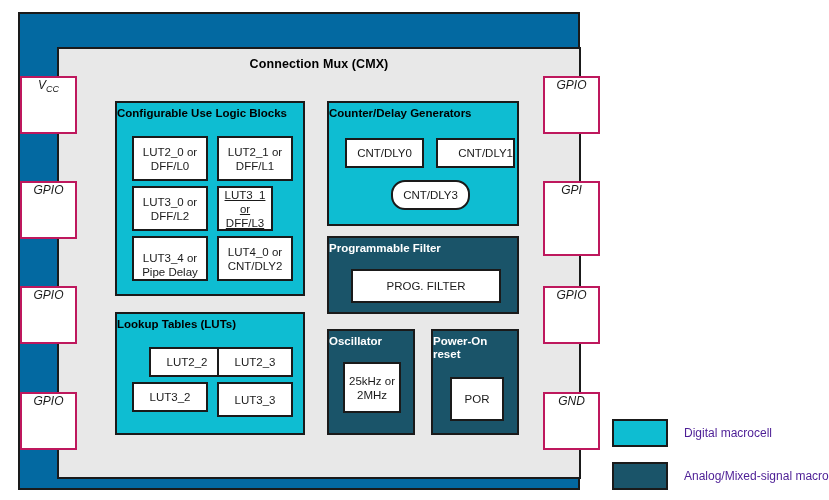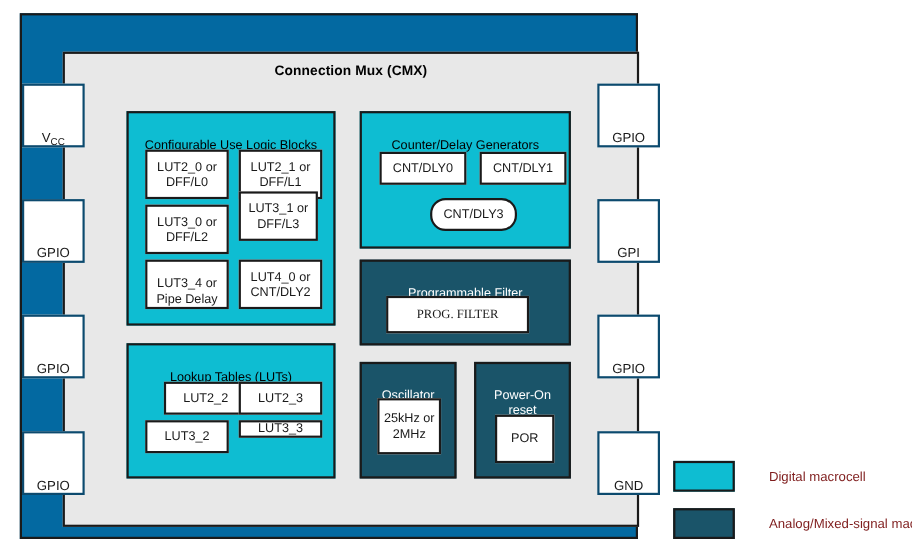--- a/index.html
+++ b/index.html
@@ -53,28 +53,29 @@
   .cmx-bar .cmx-label {
     font-size: 12.5px;
     font-weight: bold;
     letter-spacing: 0.1px;
   }
 
   
   .pin {
     position: absolute;
     background: #ffffff;
-    border: 2px solid #0c4a6e;
-    box-sizing: border-box;
-    display: flex;
-    align-items: flex-end;
+    border: 2px solid #be185d;
+    box-sizing: border-box;
+    display: flex;
+    align-items: flex-start;
     justify-content: center;
     font-size: 12px;
     color: #1a1a1a;
     z-index: 6;
+    font-style: italic;
   }
   .pin-left  { left: 0px;   width: 57px; }
   .pin-right { left: 523px; width: 57px; }
   .pin sub {
     font-size: 9px;
     vertical-align: baseline;
     position: relative;
     top: 3px;
   }
 
@@ -83,25 +84,25 @@
     position: absolute;
     border: 2px solid #1a1a1a;
     box-sizing: border-box;
     z-index: 4;
   }
   .group.digital { background: #0ebdd2; }
   .group.analog  { background: #1a5469; }
   .group-title {
     position: absolute;
     left: 0;
-    top: 23px;
+    top: 4px;
     width: 100%;
-    text-align: center;
+    text-align: left;
     font-size: 11.5px;
-    font-weight: normal;
+    font-weight: bold;
     line-height: 13px;
   }
   .group.digital > .group-title { color: #000000; }
   .group.analog  > .group-title { color: #ffffff; }
 
   
   .cell {
     position: absolute;
     background: #ffffff;
     border: 2px solid #1a1a1a;
@@ -125,23 +126,23 @@
   .legend-swatch {
     width: 56px;
     height: 28px;
     border: 2px solid #1a1a1a;
     box-sizing: border-box;
     flex: none;
   }
   .legend-swatch.digital { background: #0ebdd2; }
   .legend-swatch.analog  { background: #1a5469; }
   .legend-label {
-    margin-left: 31px;
+    margin-left: 16px;
     font-size: 12px;
-    color: #7f1d1d;
+    color: #4c1d95;
     white-space: nowrap;
   }
 </style>
 </head>
 <body>
 
 <div class="chip-frame">
 
   <div class="chip-inner">
 
@@ -153,21 +154,21 @@
       <div class="group-title">Configurable Use Logic Blocks</div>
       <div class="cell" style="left:15px; top:33px; width:76px; height:45px;">
         <span>LUT2_0 or<br>DFF/L0</span>
       </div>
       <div class="cell" style="left:100px; top:33px; width:76px; height:45px;">
         <span>LUT2_1 or<br>DFF/L1</span>
       </div>
       <div class="cell" style="left:15px; top:83px; width:76px; height:45px;">
         <span>LUT3_0 or<br>DFF/L2</span>
       </div>
-      <div class="cell" style="left:100px; top:71px; width:72px; height:45px;">
+      <div class="cell" style="left:100px; top:83px; width:56px; height:45px;text-decoration:underline;">
         <span>LUT3_1 or<br>DFF/L3</span>
       </div>
       <div class="cell" style="left:15px; top:133px; width:76px; height:45px;align-items:flex-end;">
         <span>LUT3_4 or<br>Pipe Delay</span>
       </div>
       <div class="cell" style="left:100px; top:133px; width:76px; height:45px;">
         <span>LUT4_0 or<br>CNT/DLY2</span>
       </div>
     </div>
 
@@ -175,41 +176,41 @@
       <div class="group-title">Lookup Tables (LUTs)</div>
       <div class="cell" style="left:15px; top:33px; width:76px; height:30px;margin-left:17px;">
         <span>LUT2_2</span>
       </div>
       <div class="cell" style="left:100px; top:33px; width:76px; height:30px;">
         <span>LUT2_3</span>
       </div>
       <div class="cell" style="left:15px; top:68px; width:76px; height:30px;">
         <span>LUT3_2</span>
       </div>
-      <div class="cell" style="left:100px; top:68px; width:76px; height:16px;">
+      <div class="cell" style="left:100px; top:68px; width:76px; height:35px;">
         <span>LUT3_3</span>
       </div>
     </div>
 
     <div class="group digital" style="left:268px; top:52px; width:192px; height:125px;">
       <div class="group-title">Counter/Delay Generators</div>
       <div class="cell" style="left:16px; top:35px; width:79px; height:30px;">
         <span>CNT/DLY0</span>
       </div>
-      <div class="cell" style="left:107px; top:35px; width:79px; height:30px;">
+      <div class="cell" style="left:107px; top:35px; width:79px; height:30px;justify-content:flex-end;">
         <span>CNT/DLY1</span>
       </div>
       <div class="cell" style="left:62px; top:77px; width:79px; height:30px;border-radius:14px;">
         <span>CNT/DLY3</span>
       </div>
     </div>
 
     <div class="group analog" style="left:268px; top:187px; width:192px; height:78px;">
       <div class="group-title">Programmable Filter</div>
-      <div class="cell" style="left:22px; top:31px; width:130px; height:34px;font-family:Liberation Serif, serif;">
+      <div class="cell" style="left:22px; top:31px; width:150px; height:34px;">
         <span>PROG. FILTER</span>
       </div>
     </div>
 
     <div class="group analog" style="left:268px; top:280px; width:88px; height:106px;">
       <div class="group-title">Oscillator</div>
       <div class="cell" style="left:14px; top:31px; width:58px; height:51px;">
         <span>25kHz or<br>2MHz</span>
       </div>
     </div>
@@ -232,21 +233,21 @@
   <div class="pin pin-left" style="top:272px; height:58px;">
     <span>GPIO</span>
   </div>
   <div class="pin pin-left" style="top:378px; height:58px;">
     <span>GPIO</span>
   </div>
 
   <div class="pin pin-right" style="top:62px; height:58px;">
     <span>GPIO</span>
   </div>
-  <div class="pin pin-right" style="top:167px; height:58px;">
+  <div class="pin pin-right" style="top:167px; height:75px;">
     <span>GPI</span>
   </div>
   <div class="pin pin-right" style="top:272px; height:58px;">
     <span>GPIO</span>
   </div>
   <div class="pin pin-right" style="top:378px; height:58px;">
     <span>GND</span>
   </div>
 
 </div>

